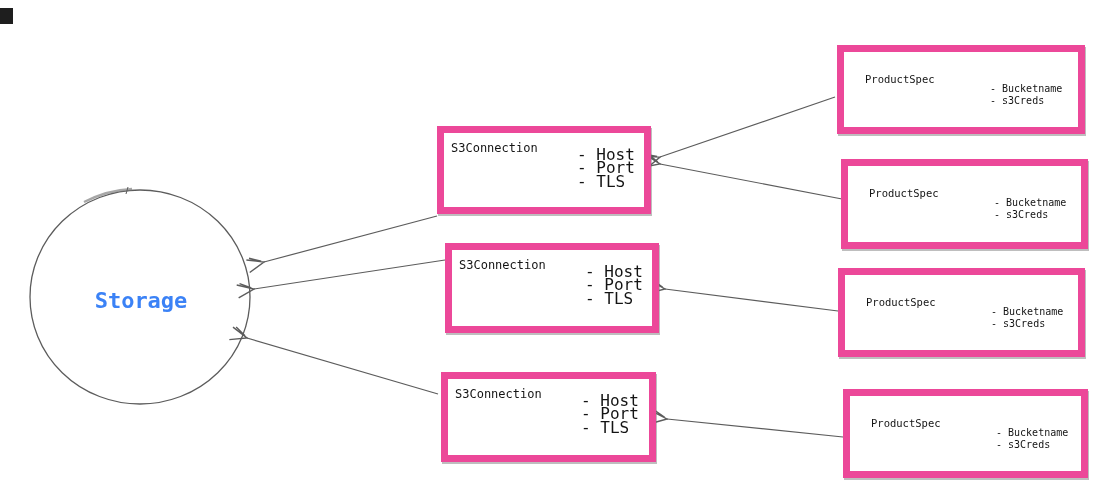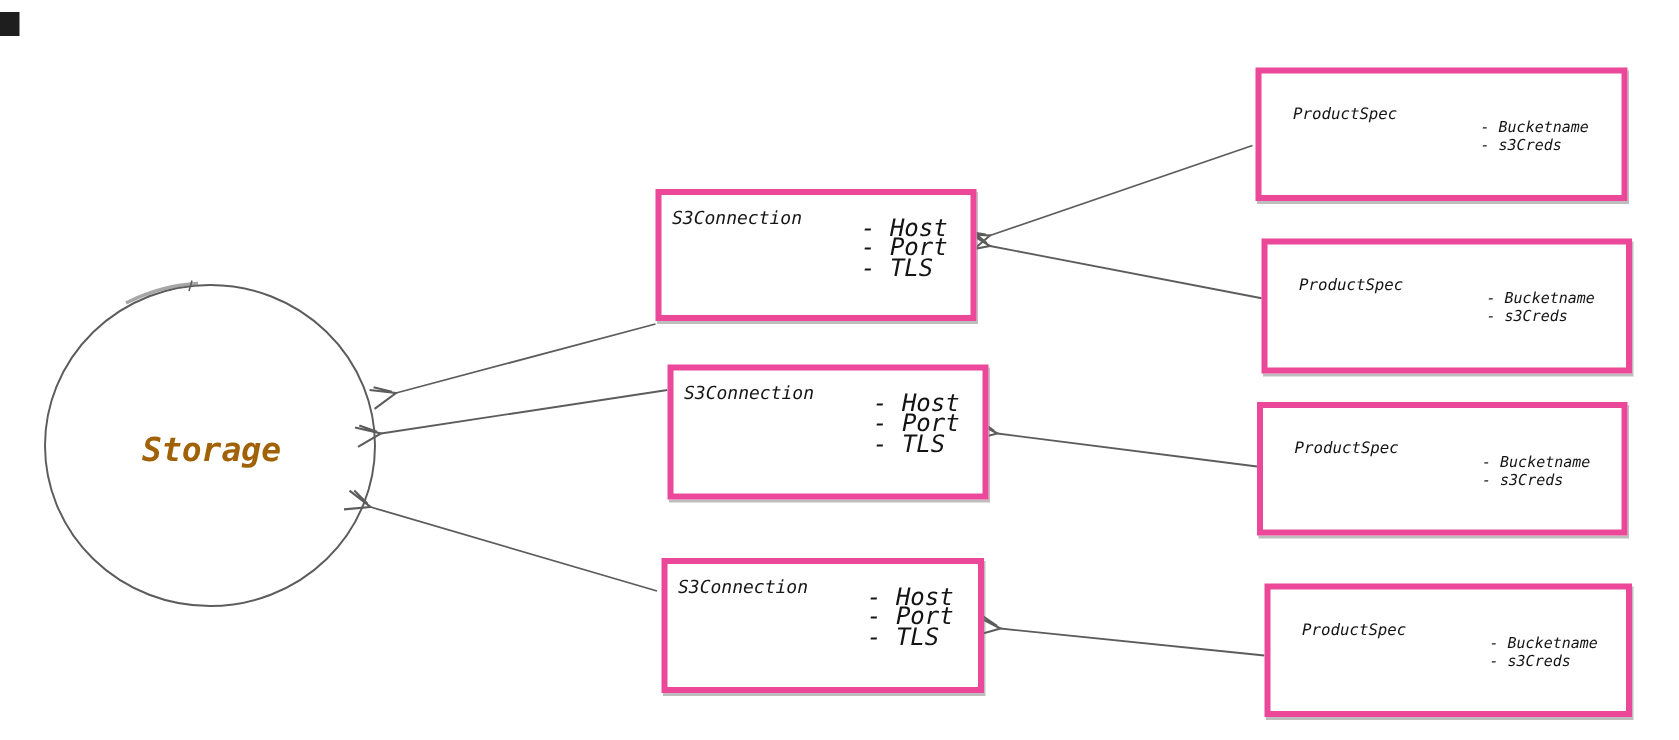--- a/index.html
+++ b/index.html
@@ -19,23 +19,22 @@
   }
   .corner-mark {
     position: absolute;
     left: 0; top: 8px;
     width: 13px; height: 16px;
     background: #1e1e1e;
   }
   .node {
     position: absolute;
     background: #ffffff;
-    border: 4px solid #ec4899;
+    border: 7px solid #ec4899;
     box-shadow: 1px 2px 0 rgba(110,110,110,0.45);
-    font-style: italic;
   }
   .node-title {
     position: absolute;
     white-space: nowrap;
     color: #141414;
   }
   .attr-list {
     position: absolute;
     white-space: nowrap;
     color: #141414;
@@ -47,22 +46,21 @@
   .storage-label {
     position: absolute;
     left: 30px; top: 191px;
     width: 222px; height: 214px;
     display: flex;
     align-items: center;
     justify-content: center;
     padding-top: 4px;
     font-size: 22px;
     font-weight: 700;
-    color: #a16207;
-    font-style: italic;
+    color: #3b82f6;
   }
 </style>
 </head>
 <body>
 
 <div class="canvas">
 
   <svg class="layer-svg" width="1119" height="493" viewBox="0 0 1119 493" fill="none" xmlns="http://www.w3.org/2000/svg">
     <defs>
       <marker id="arrowOpen" markerUnits="userSpaceOnUse" markerWidth="22" markerHeight="22" viewBox="0 0 22 22" refX="1.5" refY="11" orient="auto">

